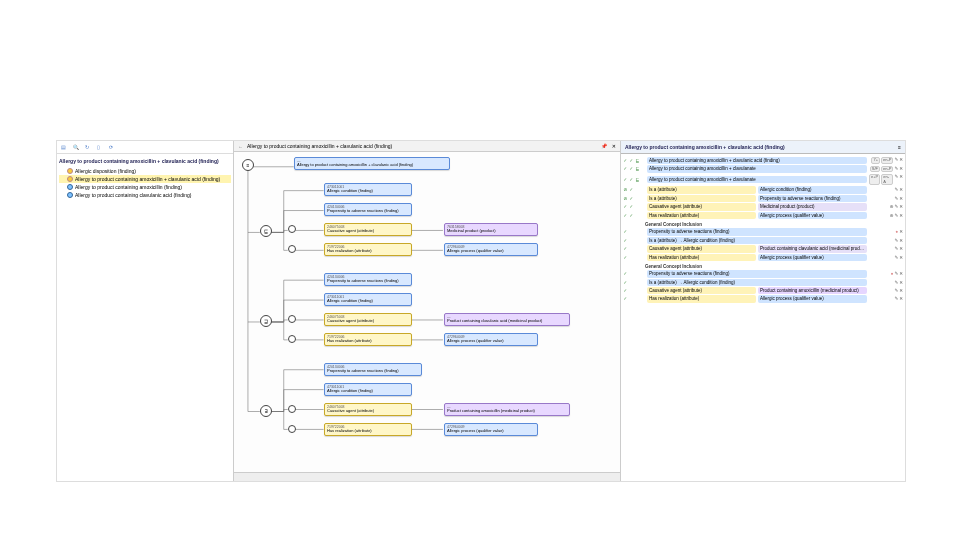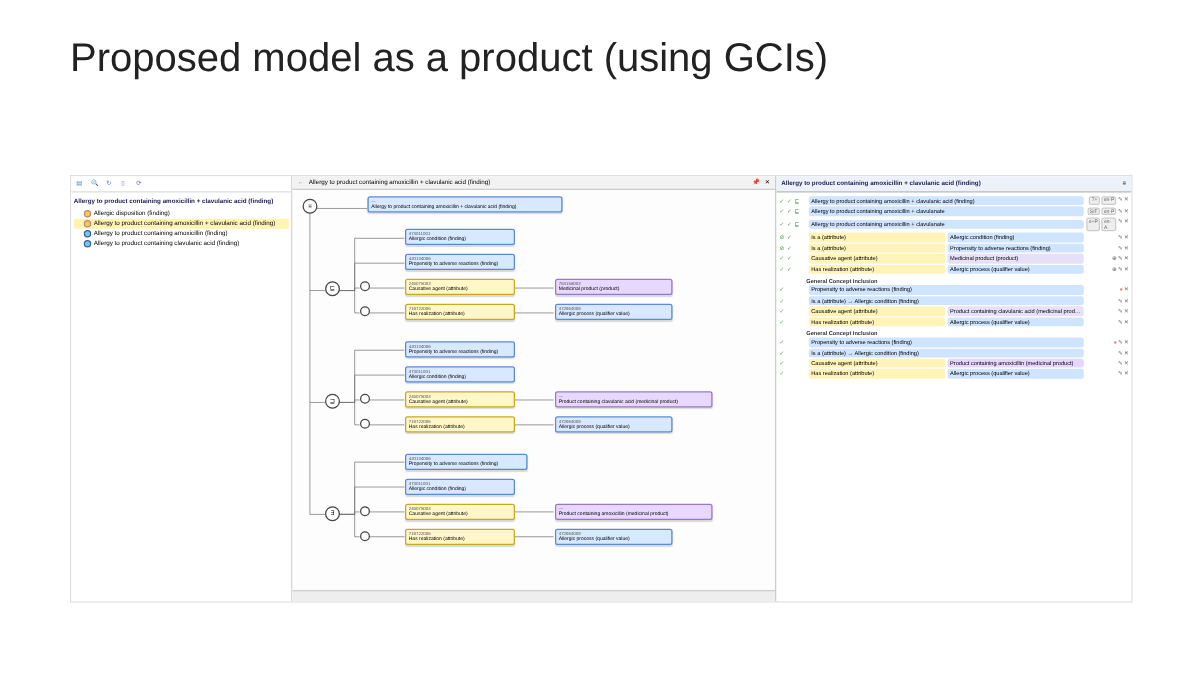--- a/index.html
+++ b/index.html
@@ -46,21 +46,20 @@
 .rbox.purple{background:#e6d6ff}
 .rbox.lav{background:#e6e0f8}
 .suffix{display:flex;gap:1px;flex-shrink:0;color:#666;width:34px;justify-content:flex-end}
 .pill{background:#eee;border:1px solid #ccc;border-radius:2px;padding:0 1px;font-size:4px}
 .subh{font-weight:700;color:#333;margin:3px 0 1px 22px;font-size:4.5px}
 .tabbar{position:absolute;bottom:0;left:0;right:0;height:8px;background:#eee;border-top:1px solid #ccc}
 </style>
 </head>
 <body>
 <div class="slide">
-<div class="title">Proposed model as a product (using GCIs)</div>
 
 <div class="app">
 
   <div class="left">
     <div class="left-toolbar">
       <span class="tb-icon">▤</span>
       <span class="tb-icon">🔍</span>
       <span class="tb-icon">↻</span>
       <span class="tb-icon">▯</span>
       <span class="tb-icon">⟳</span>

